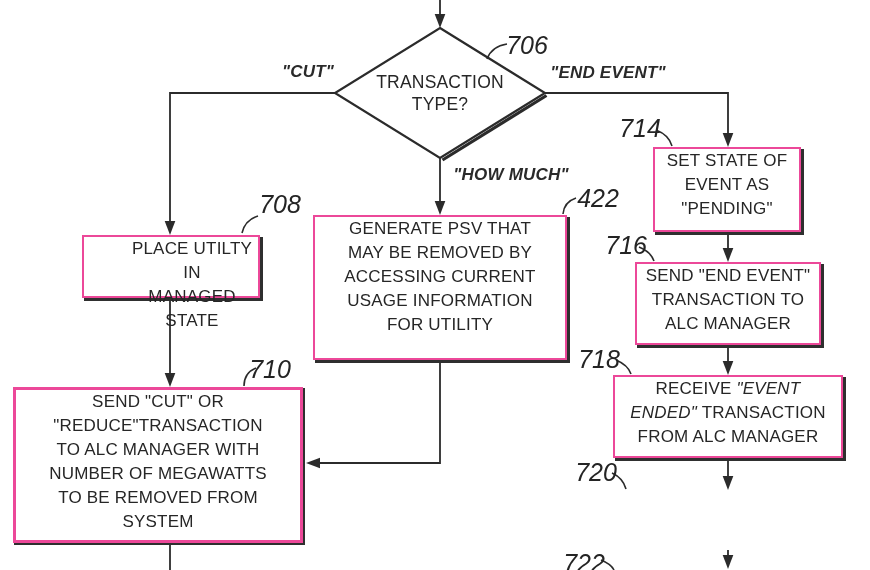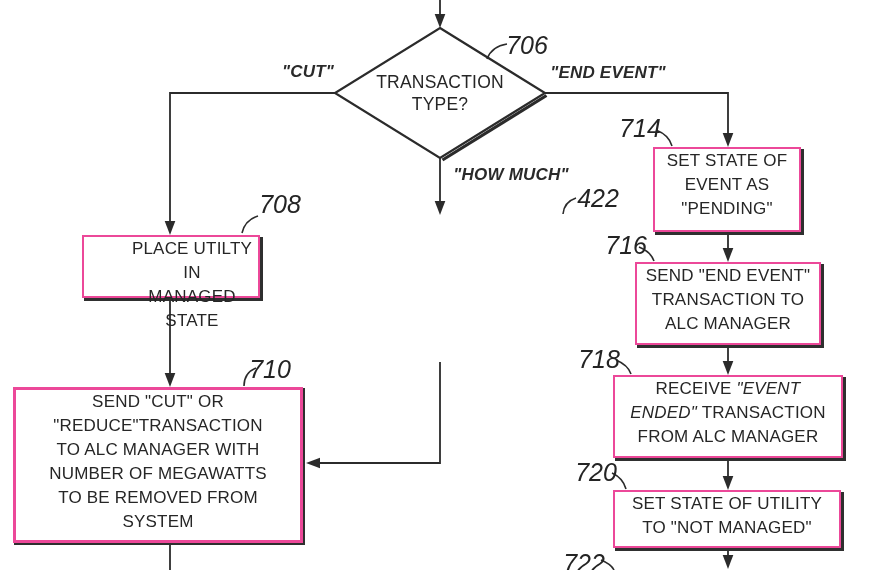--- a/index.html
+++ b/index.html
@@ -97,43 +97,46 @@
 
   <div class="pbox thick" style="left:13px;top:387px;width:290px;height:156px;">
     <div class="ptext">SEND "CUT" OR
 "REDUCE"TRANSACTION
 TO ALC MANAGER WITH
 NUMBER OF MEGAWATTS
 TO BE REMOVED FROM
 SYSTEM</div>
   </div>
 
+  <div class="pbox" style="left:313px;top:215px;width:254px;height:145px;">
+    <div class="ptext">GENERATE PSV THAT
+MAY BE REMOVED BY
+ACCESSING CURRENT
+USAGE INFORMATION
+FOR UTILITY</div>
+  </div>
 
   <div class="pbox" style="left:653px;top:147px;width:148px;height:85px;">
     <div class="ptext">SET STATE OF
 EVENT AS
 "PENDING"</div>
   </div>
 
   <div class="pbox" style="left:635px;top:262px;width:186px;height:83px;">
     <div class="ptext">SEND "END EVENT"
 TRANSACTION TO
 ALC MANAGER</div>
   </div>
 
   <div class="pbox" style="left:613px;top:375px;width:230px;height:83px;">
     <div class="ptext"><span>RECEIVE </span><span class="it">"EVENT
 ENDED"</span><span> TRANSACTION
 FROM ALC MANAGER</span></div>
   </div>
 
-  <div class="pbox" style="left:613px;top:490px;width:228px;height:58px;">
-    <div class="ptext">SET STATE OF UTILITY
-TO "NOT MANAGED"</div>
-  </div>
 
   <div class="ref" style="left:503px;top:33px;">706</div>
   <div class="ref" style="left:256px;top:192px;">708</div>
   <div class="ref" style="left:246px;top:357px;">710</div>
   <div class="ref" style="left:574px;top:186px;">422</div>
   <div class="ref" style="left:616px;top:116px;">714</div>
   <div class="ref" style="left:599px;top:233px;text-align:right;">716</div>
   <div class="ref" style="left:575px;top:347px;">718</div>
   <div class="ref" style="left:572px;top:460px;">720</div>
   <div class="ref" style="left:560px;top:551px;">722</div>

